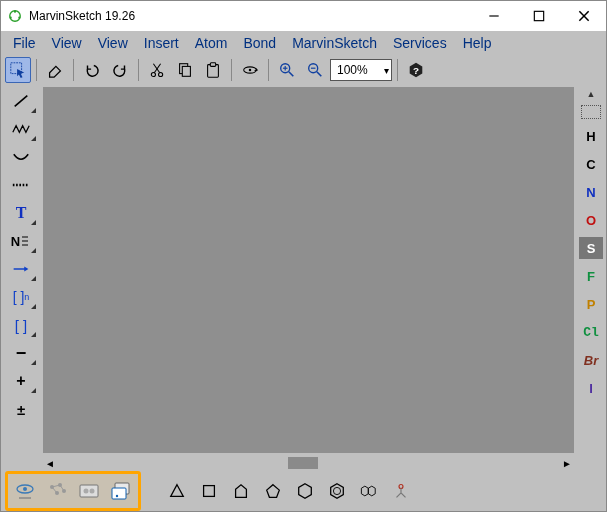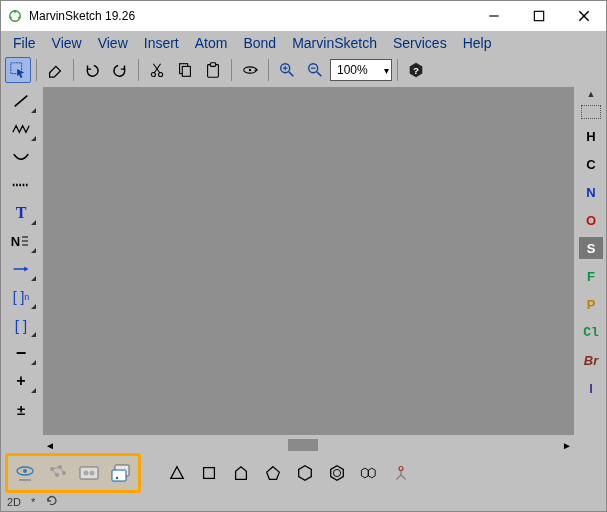--- a/index.html
+++ b/index.html
@@ -519,25 +519,15 @@
       <div class="shape">
         <svg class="icon" viewBox="0 0 20 20">
             <circle cx="10" cy="5" r="2.2" fill="none" stroke="#b03020" stroke-width="1.3"></circle>
             <line x1="10" y1="7" x2="10" y2="12" stroke="#777" stroke-width="1.3"></line>
             <line x1="10" y1="12" x2="5" y2="17" stroke="#777" stroke-width="1.3"></line>
             <line x1="10" y1="12" x2="15" y2="17" stroke="#777" stroke-width="1.3"></line>
           </svg>
       </div>
     </div>
 
-    <div class="statusbar">
-      <span>2D</span>
-      <span>*</span>
-      <span>
-        <svg class="icon-sm" viewBox="0 0 14 14">
-            <path d="M3 7 A4 4 0 1 1 5 10" fill="none" stroke="#444" stroke-width="1.3"></path>
-            <path d="M3 4 L3 7 L6 7" fill="none" stroke="#444" stroke-width="1.3"></path>
-          </svg>
-      </span>
-    </div>
   </div>
 
 </div>
 
 </body></html>

